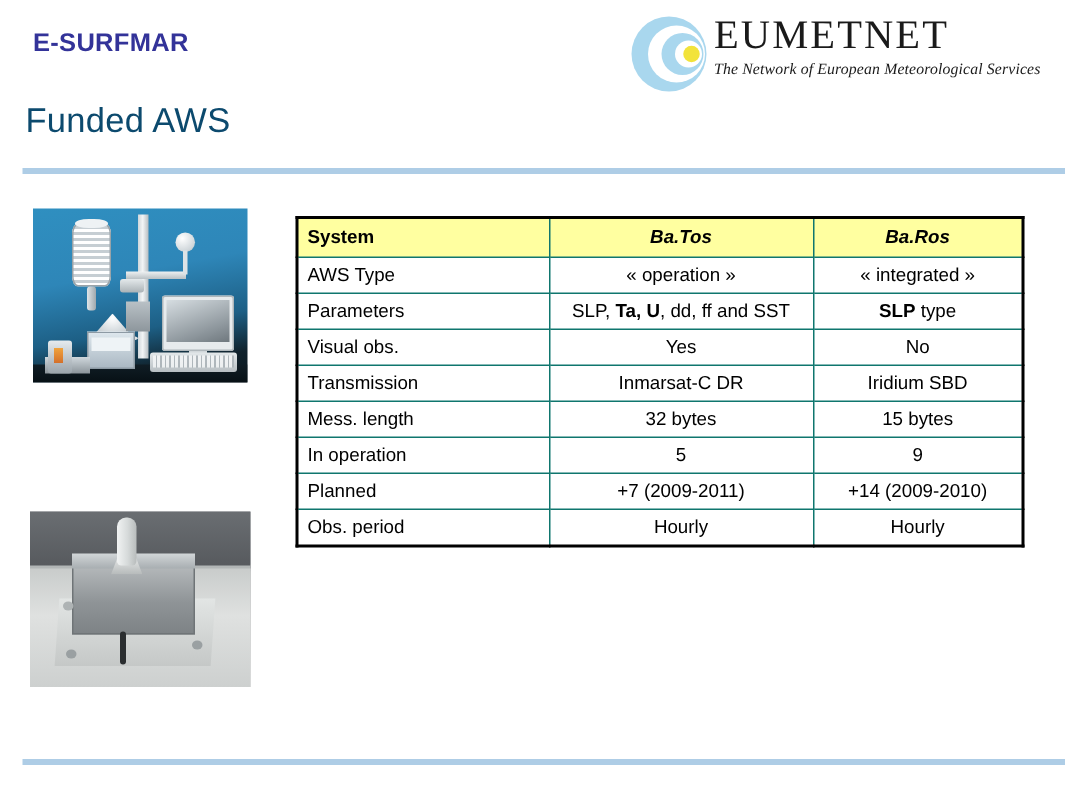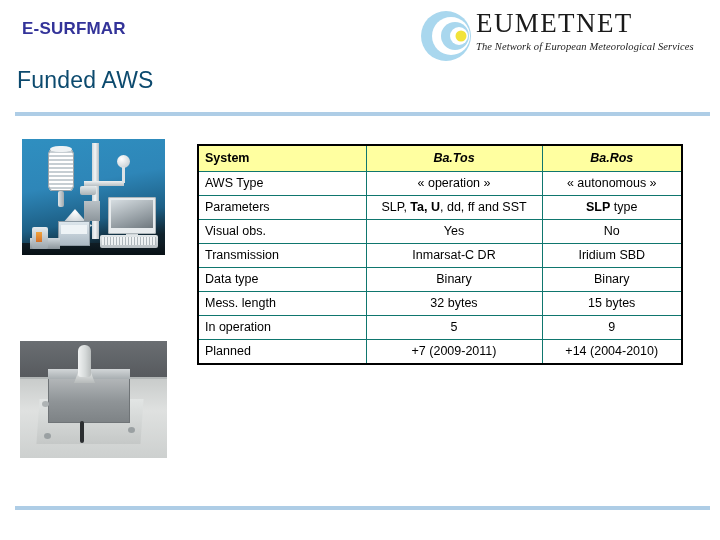--- a/index.html
+++ b/index.html
@@ -279,61 +279,61 @@
     <tbody>
       <tr class="header">
         <td class="rowlabel">System</td>
         <td class="hdr-center">Ba.Tos</td>
         <td class="hdr-center">Ba.Ros</td>
       </tr>
 
       <tr>
         <td class="rowlabel">AWS Type</td>
         <td class="val">« operation »</td>
-        <td class="val">« autonomous »</td>
+        <td class="val">« integrated »</td>
       </tr>
 
       <tr>
         <td class="rowlabel">Parameters</td>
         <td class="val"><span>SLP, </span><span class="bd">Ta, U</span><span>, dd, ff</span> <span>and SST</span></td>
         <td class="val"><span class="bd">SLP</span><span> type</span></td>
       </tr>
 
       <tr>
         <td class="rowlabel">Visual obs.</td>
         <td class="val">Yes</td>
         <td class="val">No</td>
       </tr>
 
       <tr>
         <td class="rowlabel">Transmission</td>
         <td class="val">Inmarsat-C DR</td>
         <td class="val">Iridium SBD</td>
       </tr>
 
-      <tr>
-        <td class="rowlabel">Data type</td>
-        <td class="val">Binary</td>
-        <td class="val">Binary</td>
-      </tr>
 
       <tr>
         <td class="rowlabel">Mess. length</td>
         <td class="val">32 bytes</td>
         <td class="val">15 bytes</td>
       </tr>
 
       <tr>
         <td class="rowlabel">In operation</td>
         <td class="val">5</td>
         <td class="val">9</td>
       </tr>
 
       <tr>
         <td class="rowlabel">Planned</td>
         <td class="val"><span>+7 </span><span class="it">(2009-2011)</span></td>
-        <td class="val"><span>+14 </span><span class="it">(2004-2010)</span></td>
-      </tr>
-
+        <td class="val"><span>+14 </span><span class="it">(2009-2010)</span></td>
+      </tr>
+
+      <tr>
+        <td class="rowlabel">Obs. period</td>
+        <td class="val">Hourly</td>
+        <td class="val">Hourly</td>
+      </tr>
     </tbody>
   </table>
 
 </div>
 
 </body></html>

